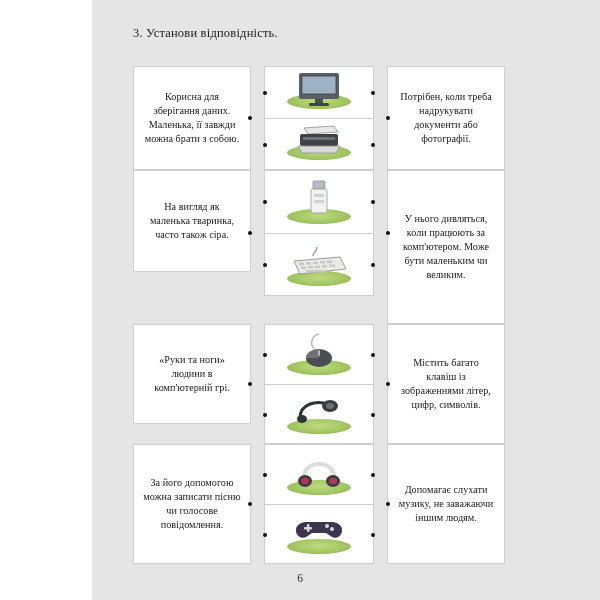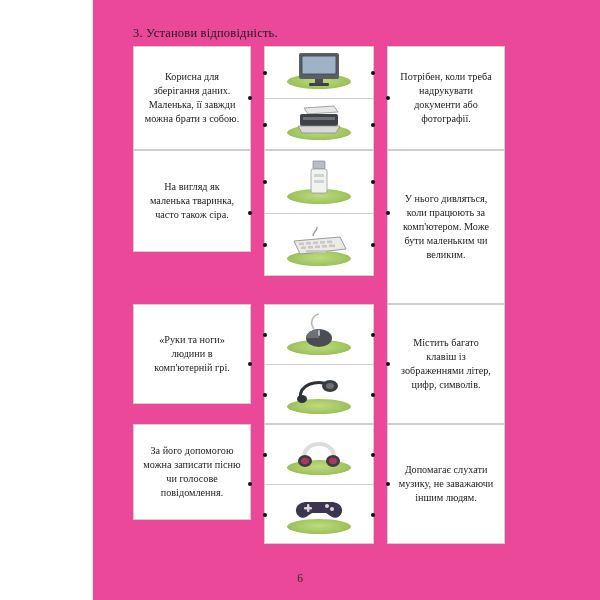--- a/index.html
+++ b/index.html
@@ -13,42 +13,42 @@
     font-family: "Liberation Serif", serif;
     color: #111111;
     position: relative;
     overflow: hidden;
   }
   .page {
     position: absolute;
     left: 0; top: 0;
     width: 600px;
     height: 600px;
-    background: #ec4899;
+    background: #e5e5e5;
   }
   .left-margin {
     position: absolute;
     left: 0; top: 0;
     width: 92px;
     height: 600px;
     background: #ffffff;
     border-right: 1px solid #e8e8e8;
   }
   .task-title {
     position: absolute;
     left: 133px;
     top: 26px;
     font-size: 12.5px;
     letter-spacing: 0.2px;
     color: #1a1a1a;
   }
   .grid {
     position: absolute;
     left: 133px;
-    top: 46px;
+    top: 66px;
     width: 372px;
     border-radius: 9px;
   }
   .row {
     display: flex;
     align-items: stretch;
     justify-content: space-between;
   }
   .cell {
     border: 1px solid #cfcfcf;
@@ -285,21 +285,21 @@
         </div>
       </div>
 
       <div class="cell text" style="height:120px">
         <div class="dot left" style="top:57px"></div>
         <div class="inner">Містить багато клавіш із зображеннями літер, цифр, символів.</div>
       </div>
     </div>
 
     <div class="row">
-      <div class="cell text" style="height:96px">
+      <div class="cell text" style="height:120px">
         <div class="dot right" style="top:57px"></div>
         <div class="inner">За його допомогою можна записати пісню чи голосове повідомлення.</div>
       </div>
 
       <div class="cell pics" style="height:120px">
         <div class="pic-slot" style="height:60px">
           <div class="dot left" style="top:28px"></div>
           <div class="dot right" style="top:28px"></div>
           <div class="scene">
             <div class="ground"></div>

